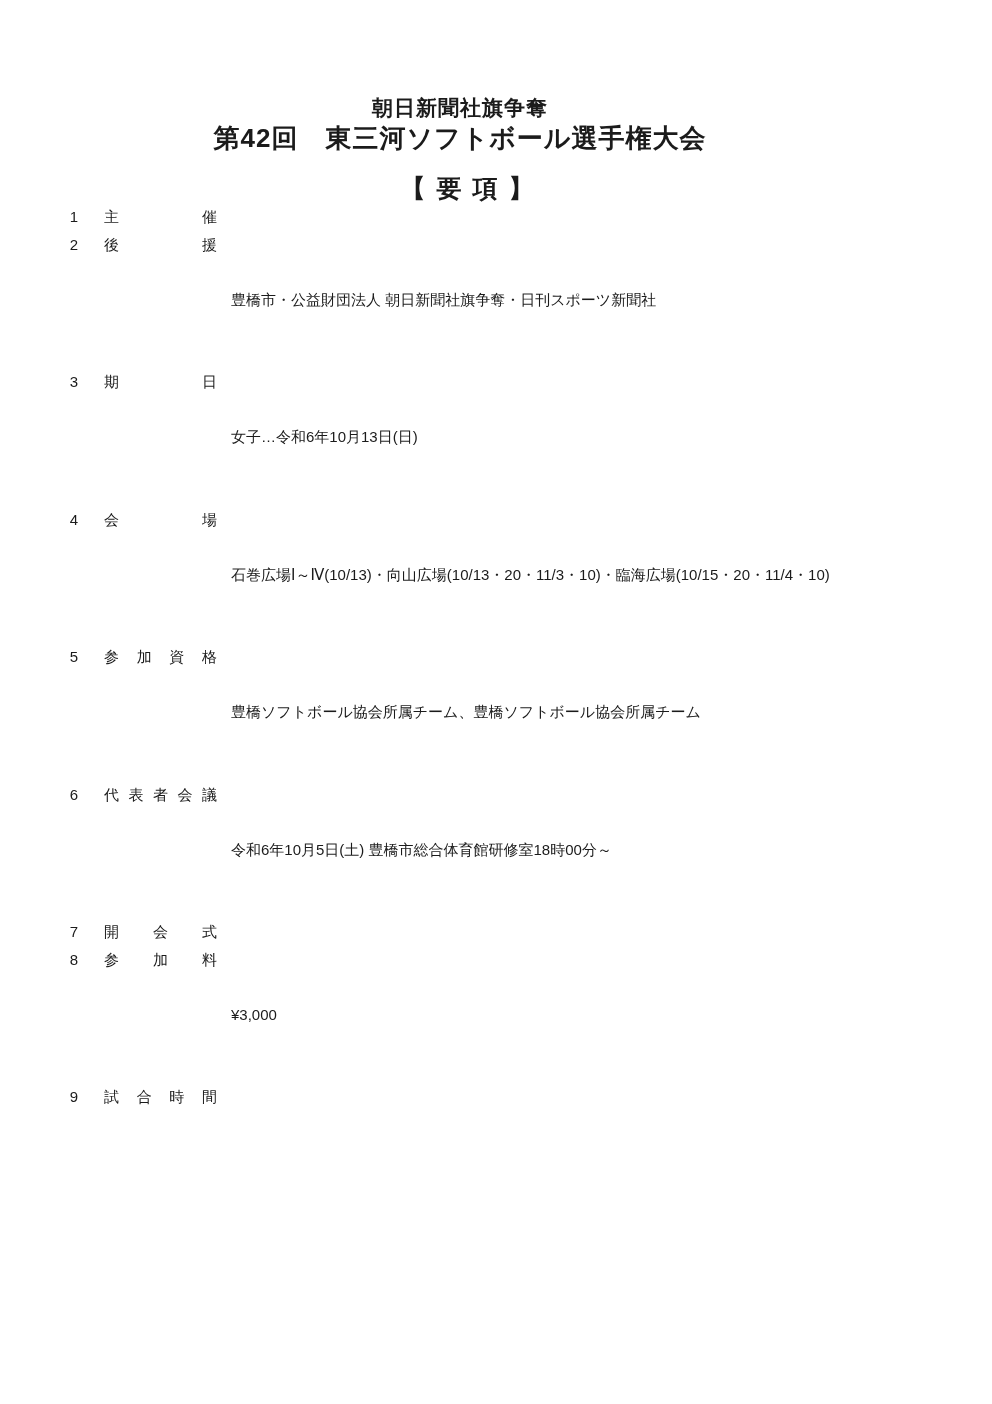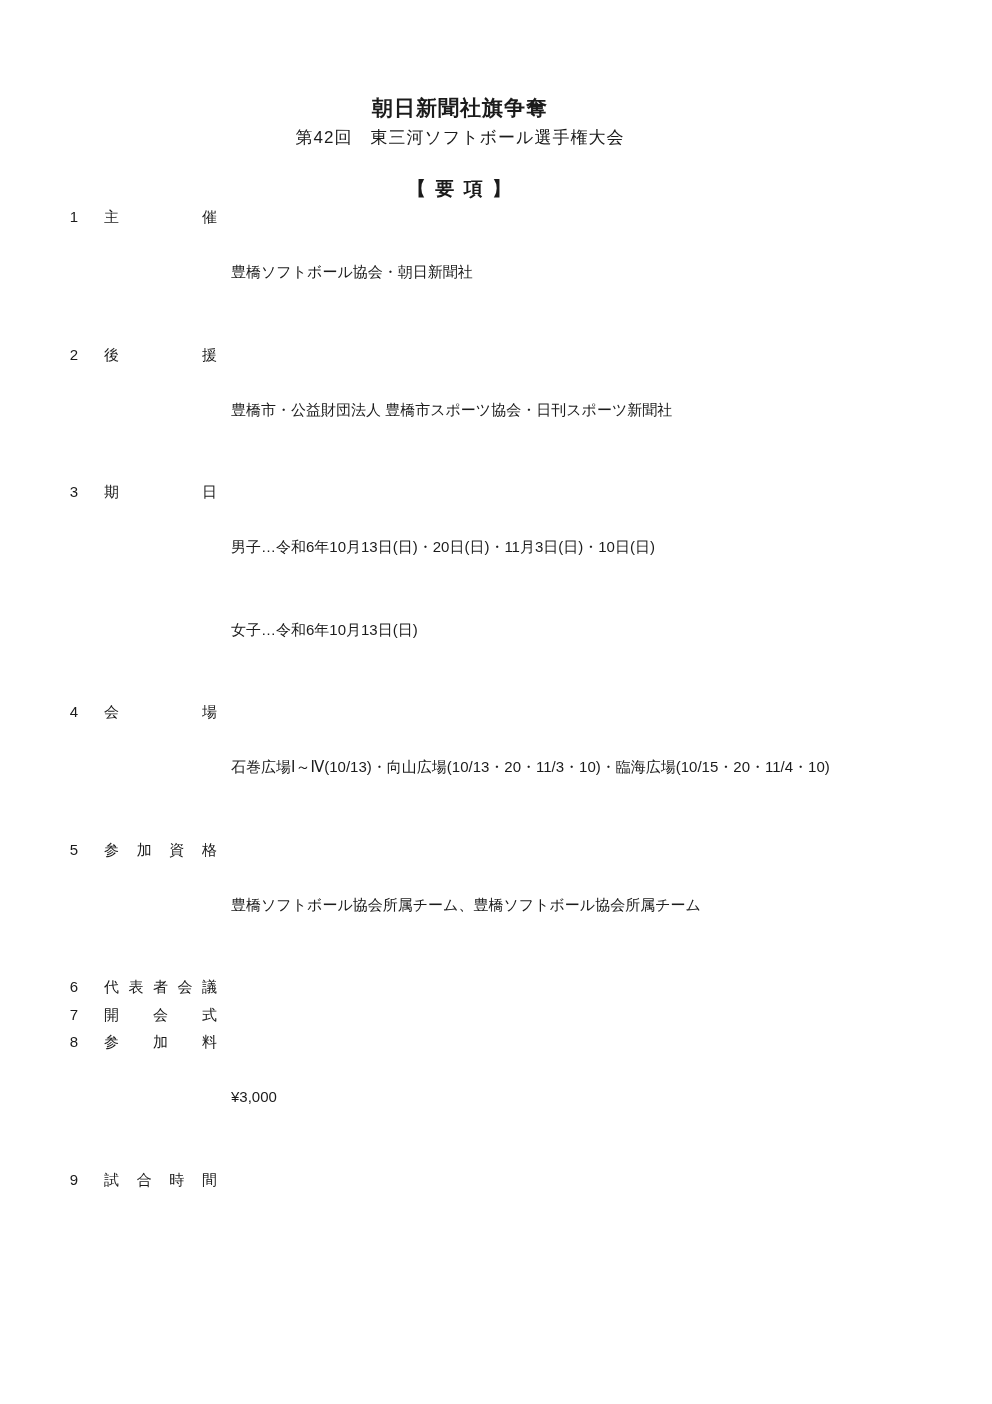--- a/index.html
+++ b/index.html
@@ -5,22 +5,22 @@
   html,body{margin:0;padding:0;background:#ffffff;}
   .page{
     position:relative;
     width:992px;height:1404px;
     background:#ffffff;color:#1b1b1b;
     font-family:"Liberation Sans","DejaVu Sans",sans-serif;
     overflow:hidden;
   }
   .center-block{width:920px;text-align:center;}
   .doc-title1{padding-top:93px;font-size:21px;font-weight:bold;line-height:30px;letter-spacing:1px;}
-  .doc-title2{font-size:17px;font-weight:normal;line-height:30px;letter-spacing:1px;}
-  .section-heading{margin-top:22px;font-size:19px;font-weight:bold;line-height:27px;letter-spacing:2px;}
+  .doc-title2{font-size:26px;font-weight:bold;line-height:30px;letter-spacing:1px;}
+  .section-heading{margin-top:22px;font-size:25px;font-weight:bold;line-height:27px;letter-spacing:2px;padding-left:8px;}
   .items{margin-top:1px;font-size:15px;line-height:27.5px;}
   .item{display:flex;align-items:flex-start;}
   .num{flex:none;width:78px;text-align:right;}
   .label{
     flex:none;width:113px;margin-left:26px;
     display:flex;justify-content:space-between;
   }
   .label span{display:inline-block;}
   .content{flex:1;margin-left:14px;white-space:pre-wrap;}
   .line{min-height:27.5px;}
@@ -35,44 +35,40 @@
   <div class="center-block section-heading">【 要 項 】</div>
 
   <div class="items">
 
     <div class="item">
       <span class="num">1</span>
       <span class="label">
           <span>主</span>
           <span>催</span>
         </span>
-      <div class="content">
-        <div class="line">豊橋ソフトボール協会・朝日新聞社</div>
-      </div>
     </div>
 
     <div class="item">
       <span class="num">2</span>
       <span class="label">
           <span>後</span>
           <span>援</span>
         </span>
       <div class="content">
-        <div class="line">豊橋市・公益財団法人 豊橋市スポーツ協会・日刊スポーツ新聞社</div>
+        <div class="line">豊橋市・公益財団法人 朝日新聞社旗争奪・日刊スポーツ新聞社</div>
       </div>
     </div>
 
     <div class="item">
       <span class="num">3</span>
       <span class="label">
           <span>期</span>
           <span>日</span>
         </span>
       <div class="content">
-        <div class="line">男子…令和6年10月13日(日)・20日(日)・11月3日(日)・10日(日)</div>
         <div class="line">女子…令和6年10月13日(日)</div>
       </div>
     </div>
 
     <div class="item">
       <span class="num">4</span>
       <span class="label">
           <span>会</span>
           <span>場</span>
         </span>
@@ -96,20 +92,23 @@
 
     <div class="item">
       <span class="num">6</span>
       <span class="label">
           <span>代</span>
           <span>表</span>
           <span>者</span>
           <span>会</span>
           <span>議</span>
         </span>
+      <div class="content">
+        <div class="line">令和6年10月5日(土) 豊橋市総合体育館研修室18時00分～</div>
+      </div>
     </div>
 
     <div class="item">
       <span class="num">7</span>
       <span class="label">
           <span>開</span>
           <span>会</span>
           <span>式</span>
         </span>
     </div>

